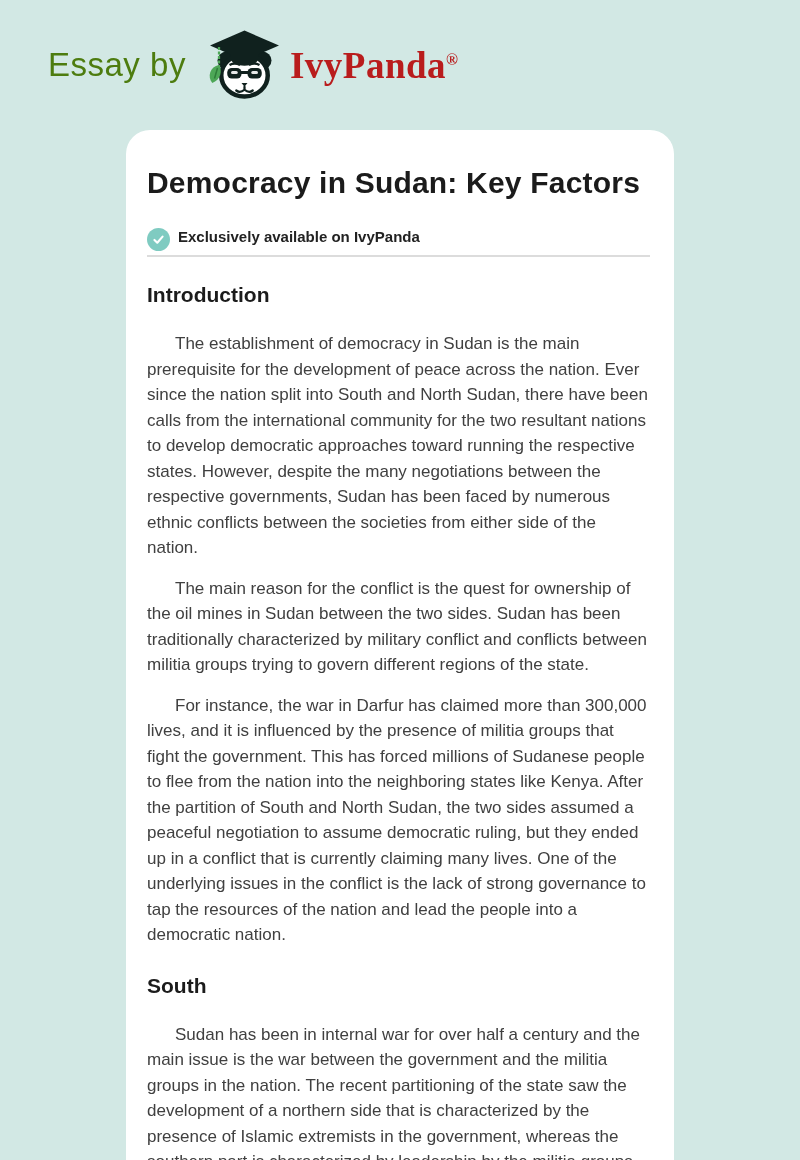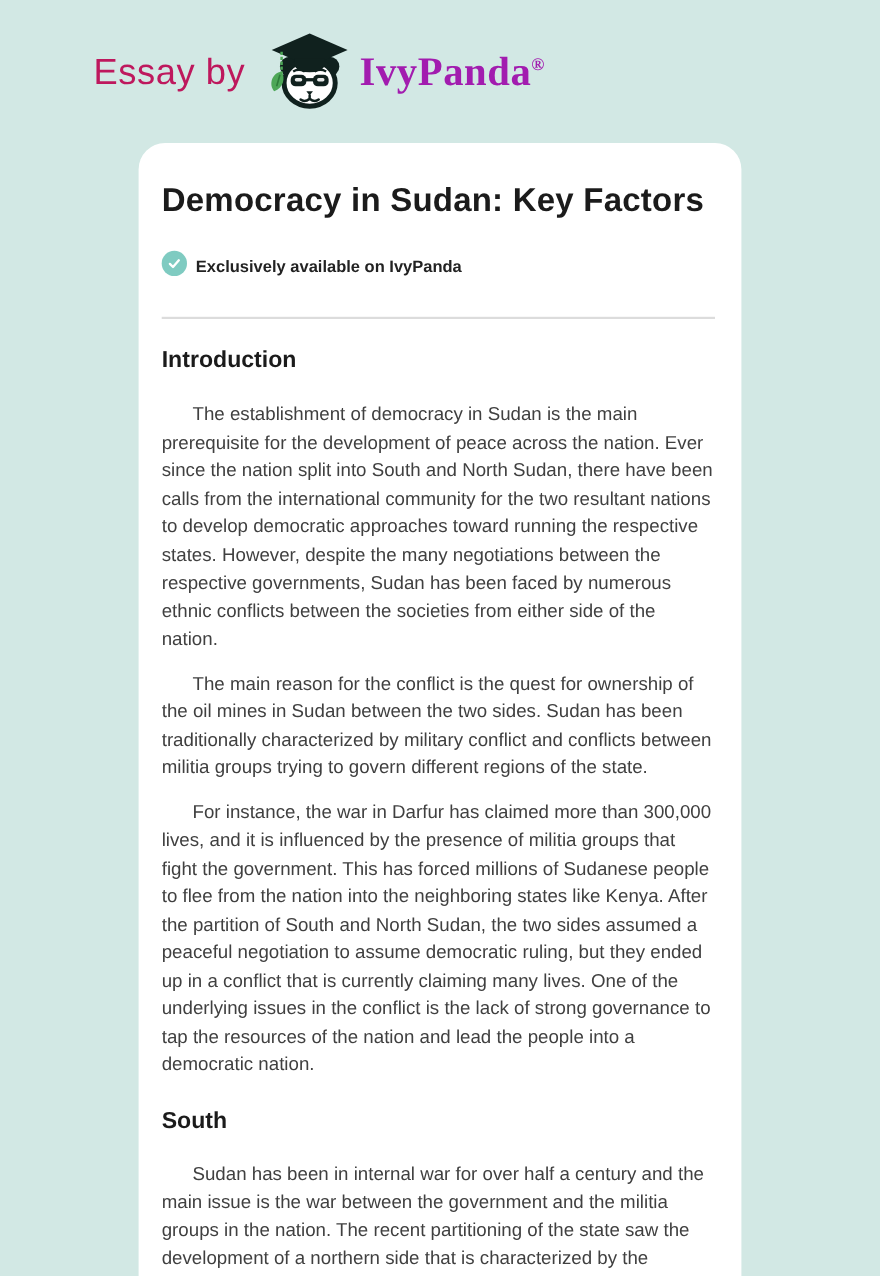--- a/index.html
+++ b/index.html
@@ -12,35 +12,34 @@
     overflow: hidden;
   }
   .site-header {
     height: 130px;
     display: flex;
     align-items: center;
     padding-left: 48px;
   }
   .essay-by {
     font-size: 33px;
-    color: #be185d;
+    color: #4d7c0f;
     letter-spacing: 0.5px;
     margin-right: 18px;
-    margin-left: 37px;
   }
   .logo {
     display: flex;
     align-items: center;
   }
   .logo svg { display: block; }
   .brand {
     font-family: "Liberation Serif", serif;
     font-weight: 700;
     font-size: 37px;
-    color: #a21caf;
+    color: #b91c1c;
     margin-left: 8px;
     letter-spacing: 0.5px;
   }
   .brand sup {
     font-size: 16px;
     font-weight: 700;
     vertical-align: super;
   }
   .card {
     width: 548px;
@@ -52,22 +51,22 @@
   }
   h1.essay-title {
     font-size: 30px;
     font-weight: 700;
     color: #1b1b1b;
     letter-spacing: 0.2px;
     margin-bottom: 28px;
   }
   .badge-row {
     display: flex;
-    align-items: flex-end;
-    margin-bottom: 37px;
+    align-items: flex-start;
+    margin-bottom: 4px;
   }
   .check-circle {
     width: 23px;
     height: 23px;
     border-radius: 50%;
     background: #7fcbc1;
     display: inline-flex;
     align-items: center;
     justify-content: center;
     margin-right: 8px;

